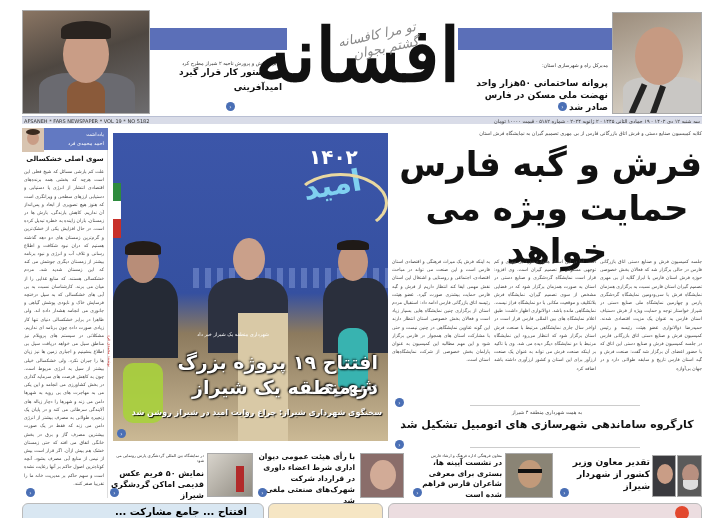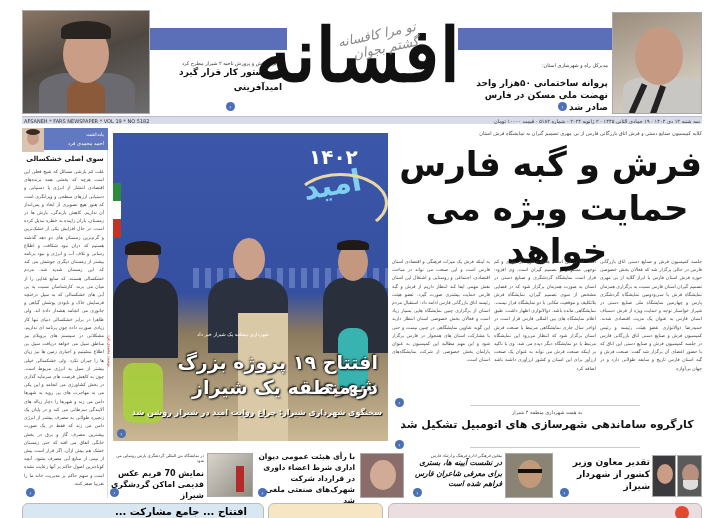--- a/index.html
+++ b/index.html
@@ -146,38 +146,38 @@
   <div class="face" style="left:4px; top:8px; width:17px; height:20px; background:#b89080;"></div>
   <div class="abs" style="left:5px; top:24px; width:15px; height:10px; background:#ddd; border-radius:0 0 50% 50%;"></div>
 </div>
 <div class="abs rtl headline-sm" style="left:560px; top:456px; width:90px;">تقدیر معاون وزیر کشور از شهردار شیراز</div>
 <div class="abs more-icon" style="left:560px; top:488px;">›</div>
 
 <div class="abs photo" style="left:505px; top:453px; width:48px; height:45px; background:#8a8475;">
   <div class="face" style="left:12px; top:6px; width:24px; height:28px; background:#c29a7a;"></div>
   <div class="abs" style="left:12px; top:15px; width:24px; height:4px; background:#111;"></div>
 </div>
-<div class="abs rtl" style="left:410px; top:453px; width:92px;font-style:italic;">
+<div class="abs rtl" style="left:410px; top:453px; width:92px;">
   <div class="kicker" style="font-size:4px;">معاون فرهنگی اداره فرهنگ و ارشاد فارس</div>
   <div class="headline-sm" style="font-size:7.5px; line-height:1.4;">در نشست آیینه ها، بستری برای معرفی شاعران فارس فراهم شده است</div>
 </div>
 <div class="abs photo" style="left:360px; top:453px; width:44px; height:45px; background:#8a6d6a;">
   <div class="face" style="left:9px; top:6px; width:26px; height:30px; background:#d2ab97;"></div>
 </div>
 <div class="abs more-icon" style="left:413px; top:488px;">›</div>
 
 <div class="abs rtl headline-sm" style="left:255px; top:452px; width:100px; font-size:7.5px; line-height:1.45;">با رأی هیئت عمومی دیوان اداری شرط اعضاء داوری در قرارداد شرکت شهرک‌های صنعتی ملغی شد</div>
 <div class="abs more-icon" style="left:258px; top:488px;">›</div>
 
 <div class="abs photo" style="left:207px; top:453px; width:46px; height:44px; background:linear-gradient(135deg,#d8d4cc,#8f8a80);">
   <div class="abs" style="left:28px; top:12px; width:8px; height:26px; background:#b22a2a;"></div>
 </div>
 <div class="abs rtl" style="left:108px; top:453px; width:96px;">
   <div class="kicker" style="font-size:4px;">در نمایشگاه بین المللی گردشگری پارس رونمایی می شود</div>
-  <div class="headline-sm" style="font-size:8px; margin-top:6px;">نمایش 70 فریم عکس قدیمی اماکن گردشگری شیراز</div>
+  <div class="headline-sm" style="font-size:8px; margin-top:6px;">نمایش ۵۰ فریم عکس قدیمی اماکن گردشگری شیراز</div>
 </div>
 <div class="abs more-icon" style="left:110px; top:488px;">›</div>
 
 <div class="abs bottom-banner" style="left:22px; width:242px; background:#d9e7f2;">
   <div class="rtl" style="font-weight:bold; font-size:10px; padding-right:16px; padding-top:2px;">افتتاح ... جامع مشارکت ...</div>
 </div>
 <div class="abs bottom-banner" style="left:268px; width:115px; background:#f6e6c4;"></div>
 <div class="abs bottom-banner" style="left:388px; width:314px; background:#ecdde0;">
   <div class="abs" style="right:12px; top:2px; width:14px; height:14px; border-radius:50%; background:#e2482e;"></div>
 </div>

